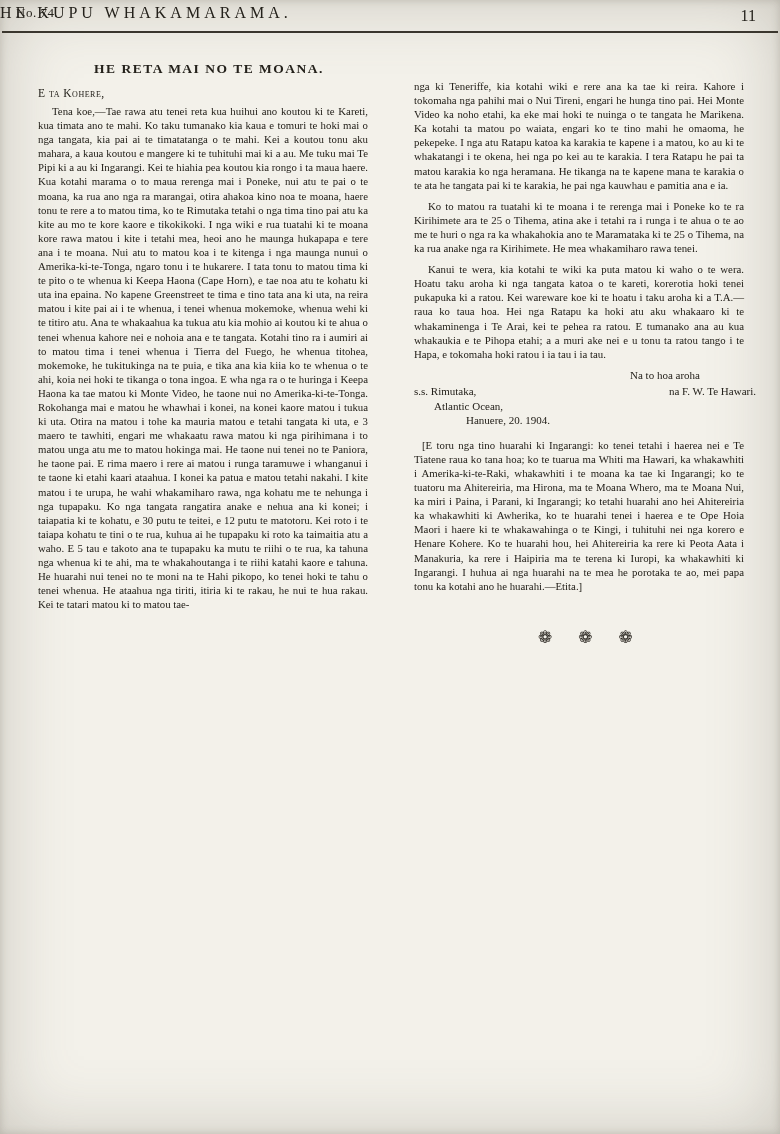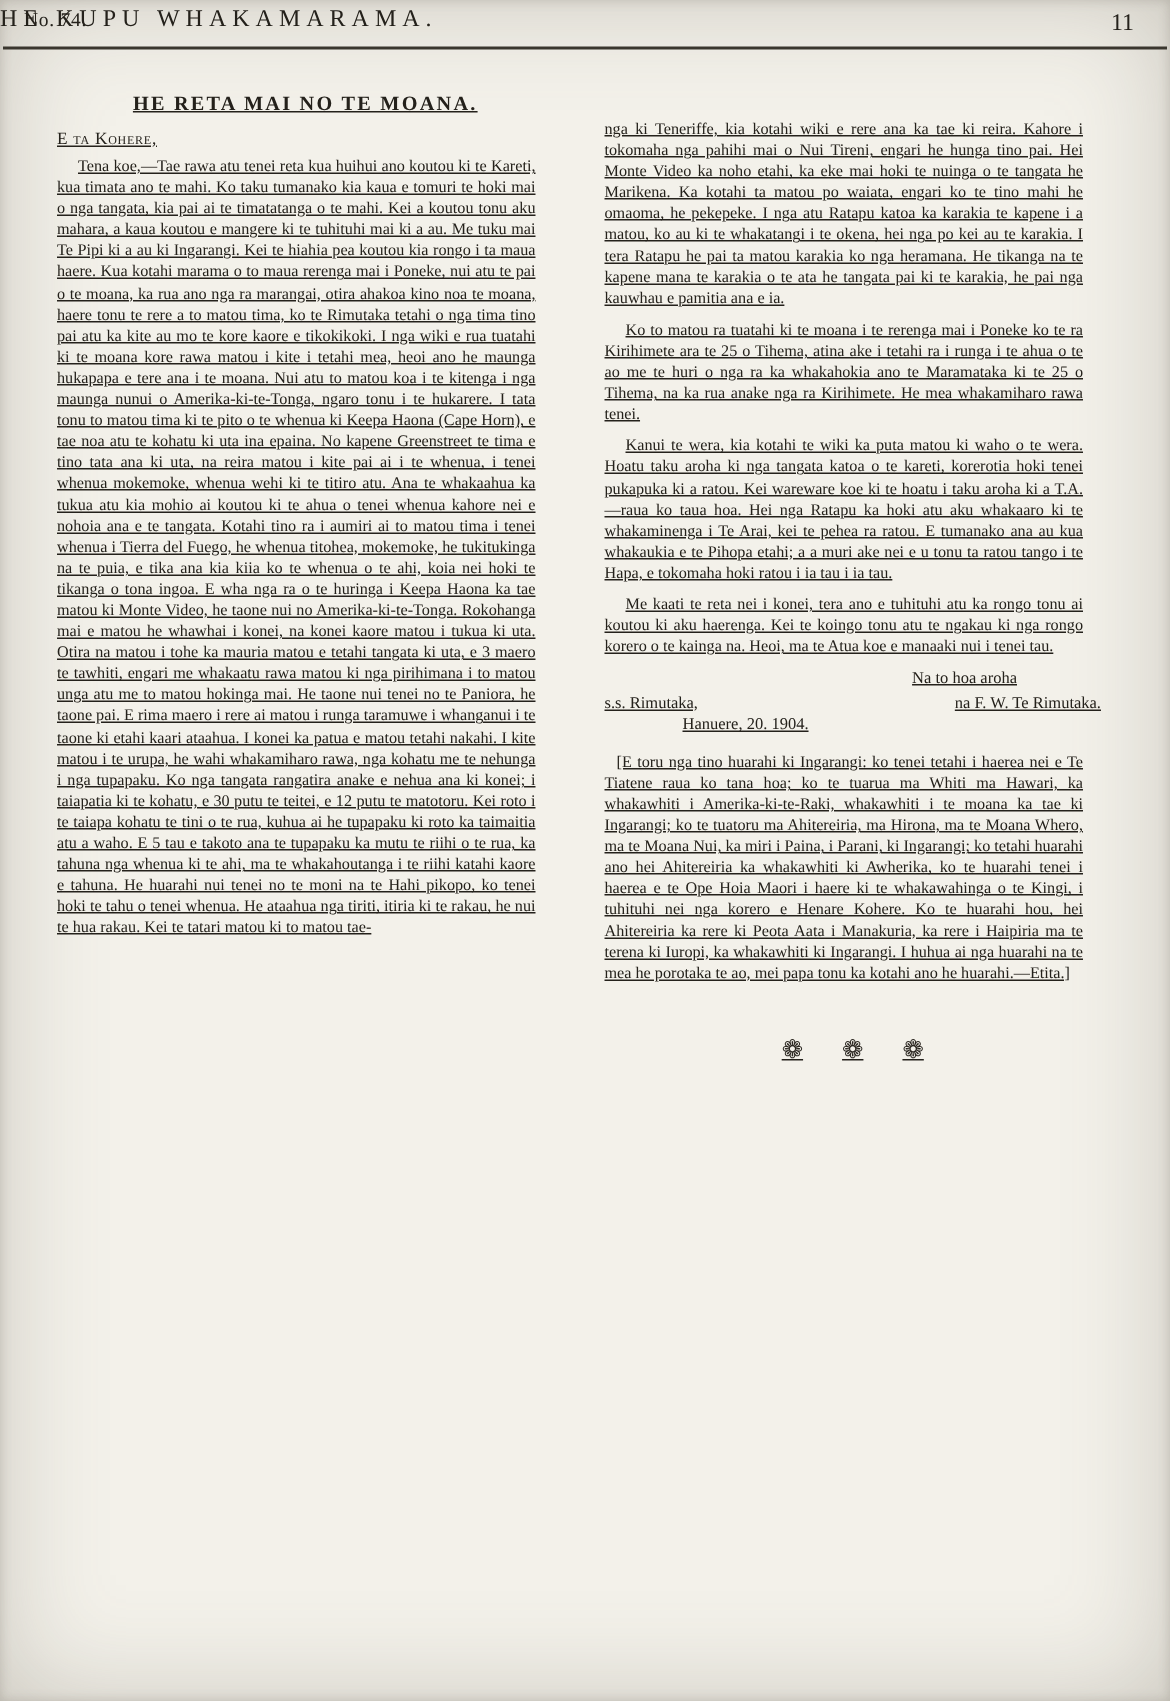--- a/index.html
+++ b/index.html
@@ -31,24 +31,23 @@
     font-size: 16px; font-weight: normal;
     letter-spacing: 4px;
   }
   .page-no {
     position: absolute; right: 24px; top: 7px;
     font-size: 16px;
   }
   .rule { border-bottom: 2px solid #3a362e; margin: 3px 2px 0 2px; }
   main.columns {
     display: flex;
-    padding: 16px 46px 0 38px;
+    padding: 16px 24px 0 38px;
     gap: 34px;
     box-sizing: border-box;
-    text-decoration: underline;
   }
   .col { flex: 1 1 0; min-width: 0; }
   h2.article-title {
     margin: 12px 0 10px 0;
     text-align: center;
     font-size: 13.5px;
     font-weight: bold;
     letter-spacing: 1.5px;
   }
   .salutation {
@@ -97,28 +96,28 @@
     <section class="col left">
       <h2 class="article-title">HE RETA MAI NO TE MOANA.</h2>
       <p class="salutation">E ta Kohere,</p>
       <p class="body indent">Tena koe,—Tae rawa atu tenei reta kua huihui ano koutou ki te Kareti, kua timata ano te mahi. Ko taku tumanako kia kaua e tomuri te hoki mai o nga tangata, kia pai ai te timatatanga o te mahi. Kei a koutou tonu aku mahara, a kaua koutou e mangere ki te tuhituhi mai ki a au. Me tuku mai Te Pipi ki a au ki Ingarangi. Kei te hiahia pea koutou kia rongo i ta maua haere. Kua kotahi marama o to maua rerenga mai i Poneke, nui atu te pai o te moana, ka rua ano nga ra marangai, otira ahakoa kino noa te moana, haere tonu te rere a to matou tima, ko te Rimutaka tetahi o nga tima tino pai atu ka kite au mo te kore kaore e tikokikoki. I nga wiki e rua tuatahi ki te moana kore rawa matou i kite i tetahi mea, heoi ano he maunga hukapapa e tere ana i te moana. Nui atu to matou koa i te kitenga i nga maunga nunui o Amerika-ki-te-Tonga, ngaro tonu i te hukarere. I tata tonu to matou tima ki te pito o te whenua ki Keepa Haona (Cape Horn), e tae noa atu te kohatu ki uta ina epaina. No kapene Greenstreet te tima e tino tata ana ki uta, na reira matou i kite pai ai i te whenua, i tenei whenua mokemoke, whenua wehi ki te titiro atu. Ana te whakaahua ka tukua atu kia mohio ai koutou ki te ahua o tenei whenua kahore nei e nohoia ana e te tangata. Kotahi tino ra i aumiri ai to matou tima i tenei whenua i Tierra del Fuego, he whenua titohea, mokemoke, he tukitukinga na te puia, e tika ana kia kiia ko te whenua o te ahi, koia nei hoki te tikanga o tona ingoa. E wha nga ra o te huringa i Keepa Haona ka tae matou ki Monte Video, he taone nui no Amerika-ki-te-Tonga. Rokohanga mai e matou he whawhai i konei, na konei kaore matou i tukua ki uta. Otira na matou i tohe ka mauria matou e tetahi tangata ki uta, e 3 maero te tawhiti, engari me whakaatu rawa matou ki nga pirihimana i to matou unga atu me to matou hokinga mai. He taone nui tenei no te Paniora, he taone pai. E rima maero i rere ai matou i runga taramuwe i whanganui i te taone ki etahi kaari ataahua. I konei ka patua e matou tetahi nakahi. I kite matou i te urupa, he wahi whakamiharo rawa, nga kohatu me te nehunga i nga tupapaku. Ko nga tangata rangatira anake e nehua ana ki konei; i taiapatia ki te kohatu, e 30 putu te teitei, e 12 putu te matotoru. Kei roto i te taiapa kohatu te tini o te rua, kuhua ai he tupapaku ki roto ka taimaitia atu a waho. E 5 tau e takoto ana te tupapaku ka mutu te riihi o te rua, ka tahuna nga whenua ki te ahi, ma te whakahoutanga i te riihi katahi kaore e tahuna. He huarahi nui tenei no te moni na te Hahi pikopo, ko tenei hoki te tahu o tenei whenua. He ataahua nga tiriti, itiria ki te rakau, he nui te hua rakau. Kei te tatari matou ki to matou tae-</p>
     </section>
 
     <section class="col right">
       <p class="body">nga ki Teneriffe, kia kotahi wiki e rere ana ka tae ki reira. Kahore i tokomaha nga pahihi mai o Nui Tireni, engari he hunga tino pai. Hei Monte Video ka noho etahi, ka eke mai hoki te nuinga o te tangata he Marikena. Ka kotahi ta matou po waiata, engari ko te tino mahi he omaoma, he pekepeke. I nga atu Ratapu katoa ka karakia te kapene i a matou, ko au ki te whakatangi i te okena, hei nga po kei au te karakia. I tera Ratapu he pai ta matou karakia ko nga heramana. He tikanga na te kapene mana te karakia o te ata he tangata pai ki te karakia, he pai nga kauwhau e pamitia ana e ia.</p>
       <p class="body indent">Ko to matou ra tuatahi ki te moana i te rerenga mai i Poneke ko te ra Kirihimete ara te 25 o Tihema, atina ake i tetahi ra i runga i te ahua o te ao me te huri o nga ra ka whakahokia ano te Maramataka ki te 25 o Tihema, na ka rua anake nga ra Kirihimete. He mea whakamiharo rawa tenei.</p>
       <p class="body indent">Kanui te wera, kia kotahi te wiki ka puta matou ki waho o te wera. Hoatu taku aroha ki nga tangata katoa o te kareti, korerotia hoki tenei pukapuka ki a ratou. Kei wareware koe ki te hoatu i taku aroha ki a T.A.—raua ko taua hoa. Hei nga Ratapu ka hoki atu aku whakaaro ki te whakaminenga i Te Arai, kei te pehea ra ratou. E tumanako ana au kua whakaukia e te Pihopa etahi; a a muri ake nei e u tonu ta ratou tango i te Hapa, e tokomaha hoki ratou i ia tau i ia tau.</p>
-      <p class="body indent">Me kaati te reta nei i konei, tera ano e tuhituhi atu ka rongo tonu ai koutou ki aku haerenga. Kei te koingo tonu atu te ngakau ki nga rongo korero o te kainga na. Heoi, ma te Atua koe e manaaki nui i tenei tau.</p>
 
       <div class="closing">
         <p class="valediction">Na to hoa aroha</p>
         <div class="sig-row">
           <span>s.s. Rimutaka,</span>
-          <span>na F. W. Te Rimutaka.</span>
+          <span>na F. W. Te Hawari.</span>
         </div>
+        <p class="place">Atlantic Ocean,</p>
         <p class="date">Hanuere, 20. 1904.</p>
       </div>
 
       <p class="body editor-note">[E toru nga tino huarahi ki Ingarangi: ko tenei tetahi i haerea nei e Te Tiatene raua ko tana hoa; ko te tuarua ma Whiti ma Hawari, ka whakawhiti i Amerika-ki-te-Raki, whakawhiti i te moana ka tae ki Ingarangi; ko te tuatoru ma Ahitereiria, ma Hirona, ma te Moana Whero, ma te Moana Nui, ka miri i Paina, i Parani, ki Ingarangi; ko tetahi huarahi ano hei Ahitereiria ka whakawhiti ki Awherika, ko te huarahi tenei i haerea e te Ope Hoia Maori i haere ki te whakawahinga o te Kingi, i tuhituhi nei nga korero e Henare Kohere. Ko te huarahi hou, hei Ahitereiria ka rere ki Peota Aata i Manakuria, ka rere i Haipiria ma te terena ki Iuropi, ka whakawhiti ki Ingarangi. I huhua ai nga huarahi na te mea he porotaka te ao, mei papa tonu ka kotahi ano he huarahi.—Etita.]</p>
 
       <div class="ornaments">
         <span>❁</span>
         <span>❁</span>
         <span>❁</span>
       </div>

